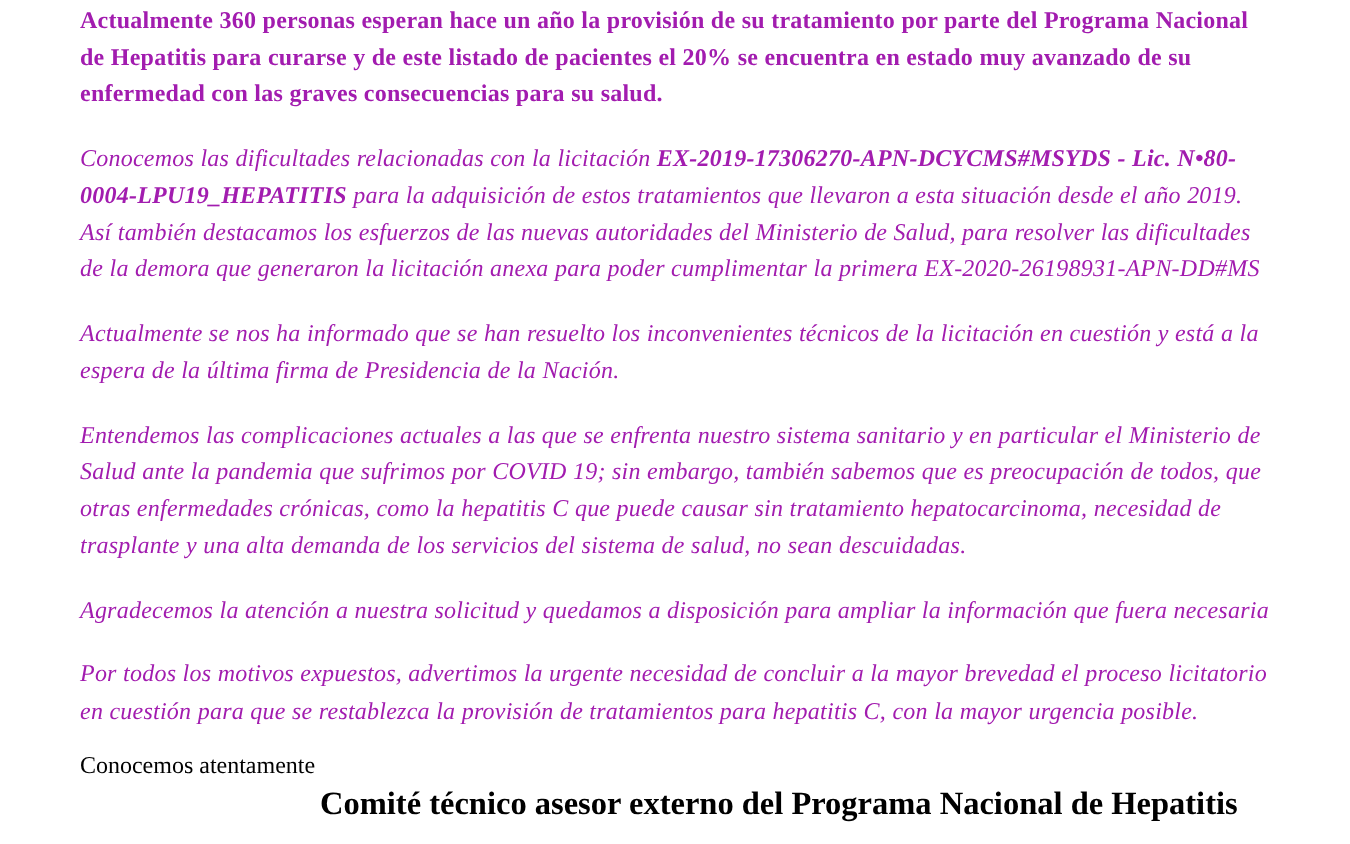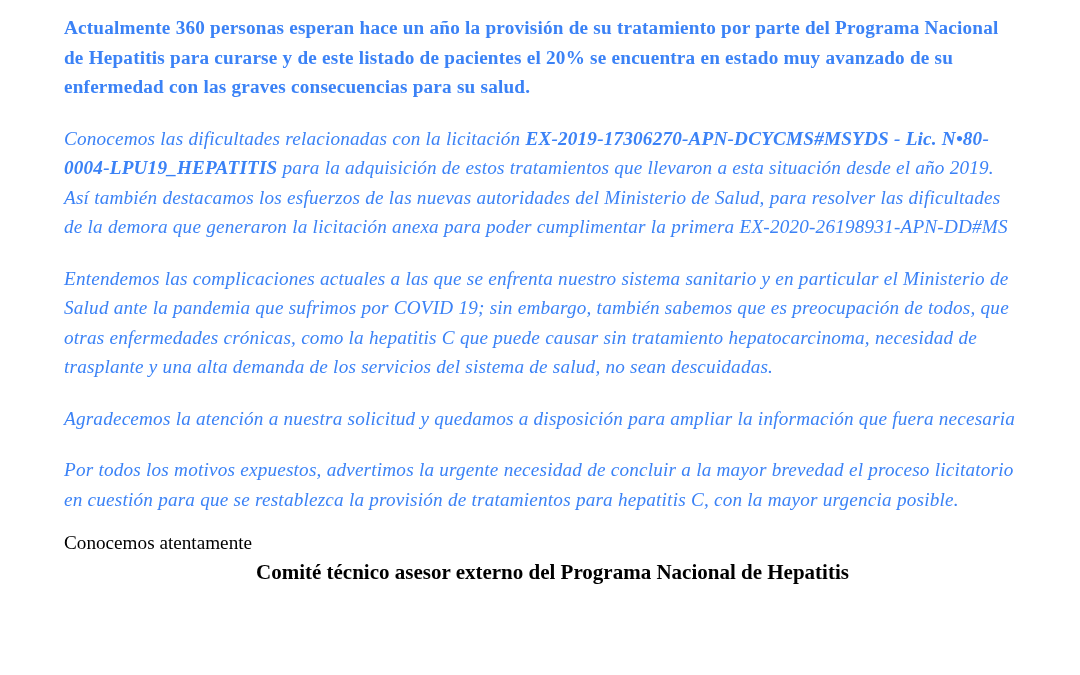--- a/index.html
+++ b/index.html
@@ -24,27 +24,27 @@
     box-sizing: border-box;
     padding: 0px 64px 0px 64px;
     overflow: hidden;
   }
   .doc-body {
     position: relative;
     width: 952px;
     padding-top: 2px;
   }
   p.para {
-    margin: 11px 0 0 0;
+    margin: 0 0 0 0;
     font-size: 19.2px;
     line-height: 29.5px;
     text-align: left;
     letter-spacing: 0.01em;
     word-spacing: 0.005em;
-    color: #3b82f6;
+    color: #a21caf;
   }
   p.para + p.para {
     margin-top: 22px;
     font-style: italic;
   }
   .bold {
     font-weight: bold;
   }
   p.para.lead {
     font-weight: bold;
@@ -58,41 +58,44 @@
     height: 14px;
   }
   p.salutation {
     margin: 0;
     font-size: 19.2px;
     line-height: 29.5px;
   }
   p.committee {
     margin: 0;
     padding-left: 192px;
-    font-size: 21px;
+    font-size: 26px;
     line-height: 29.5px;
     font-weight: bold;
     white-space: nowrap;
   }
   .run { display: inline; }
 </style>
 </head>
 <body>
 
 <div class="page">
   <div class="doc-body">
 
     <p class="para lead">
       <span class="run">Actualmente 360 personas esperan hace un año la provisión de su tratamiento por parte del Programa Nacional de Hepatitis para curarse y de este listado de pacientes el 20% se encuentra en estado muy avanzado de su enfermedad con las graves consecuencias para su salud.</span>
     </p>
 
     <p class="para">
       <span class="run">Conocemos las dificultades relacionadas con la licitación </span><span class="run bold">EX-2019-17306270-APN-DCYCMS#MSYDS - Lic. N•80-0004-LPU19_HEPATITIS</span><span class="run"> para la adquisición de estos tratamientos que llevaron a esta situación desde el año 2019. Así también destacamos los esfuerzos de las nuevas autoridades del Ministerio de Salud, para resolver las dificultades de la demora que generaron la licitación anexa para poder cumplimentar la primera EX-2020-26198931-APN-DD#MS</span>
     </p>
 
+    <p class="para">
+      <span class="run">Actualmente se nos ha informado que se han resuelto los inconvenientes técnicos de la licitación en cuestión y está a la espera de la última firma de Presidencia de la Nación.</span>
+    </p>
 
     <p class="para">
       <span class="run">Entendemos las complicaciones actuales a las que se enfrenta nuestro sistema sanitario y en particular el Ministerio de Salud ante la pandemia que sufrimos por COVID 19; sin embargo, también sabemos que es preocupación de todos, que otras enfermedades crónicas, como la hepatitis C que puede causar sin tratamiento hepatocarcinoma, necesidad de trasplante y una alta demanda de los servicios del sistema de salud, no sean descuidadas.</span>
     </p>
 
     <p class="para">
       <span class="run">Agradecemos la atención a nuestra solicitud y quedamos a disposición para ampliar la información que fuera necesaria</span>
     </p>
 
     <p class="para">

